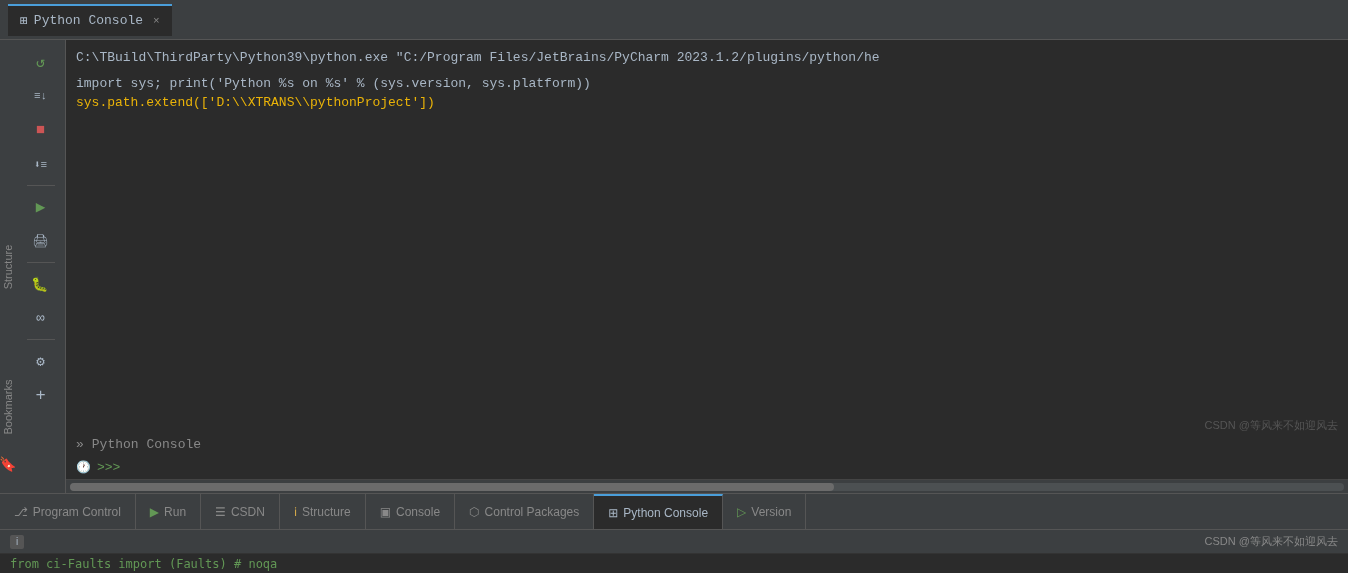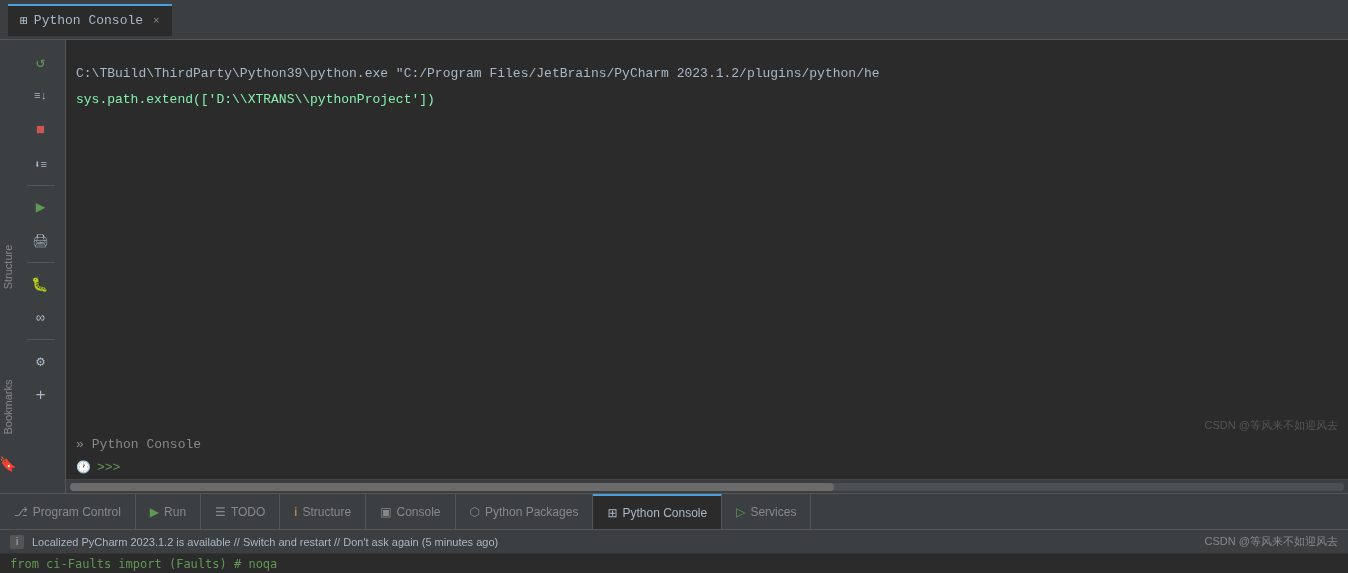--- a/index.html
+++ b/index.html
@@ -127,41 +127,41 @@
       background: #2b2b2b;
       display: flex;
       flex-direction: column;
       overflow: hidden;
       position: relative;
     }
 
     .console-output {
       flex: 1;
       overflow: hidden;
-      padding: 24px 10px;
+      padding: 8px 10px;
       color: #a9b7c6;
       font-size: 13px;
       line-height: 1.5;
     }
 
     .line-path {
       color: #a9b7c6;
       font-size: 13px;
       margin-bottom: 6px;
       white-space: nowrap;
       overflow: hidden;
     }
 
     .line-import {
       color: #a9b7c6;
       font-size: 13px;
     }
 
     .line-sys {
-      color: #86efac;
+      color: #eab308;
       font-size: 13px;
       margin-bottom: 10px;
     }
 
     .console-header-section {
       display: flex;
       align-items: center;
       padding: 4px 10px;
       gap: 8px;
     }
@@ -337,20 +337,21 @@
     <div class="toolbar-btn yellow" title="Debug" style="font-size:14px;">🐛</div>
     <div class="toolbar-btn" title="Infinity" style="font-size:14px; color:#a9b7c6;">∞</div>
     <div class="toolbar-divider"></div>
     <div class="toolbar-btn" title="Settings" style="font-size:14px;">⚙</div>
     <div class="toolbar-btn" title="Add" style="font-size:17px;">+</div>
   </div>
 
   <div class="console-area">
     <div class="console-output">
       <div class="line-path">C:\TBuild\ThirdParty\Python39\python.exe "C:/Program Files/JetBrains/PyCharm 2023.1.2/plugins/python/he</div>
+      <div class="line-import">import sys; print('Python %s on %s' % (sys.version, sys.platform))</div>
       <div class="line-sys">sys.path.extend(['D:\\XTRANS\\pythonProject'])</div>
     </div>
 
     <div class="console-header-section">
       <span class="console-chevron">»</span>
       <span class="console-title-text">Python Console</span>
     </div>
 
     <div class="prompt-line">
       <span class="prompt-time-icon">🕐</span>
@@ -371,47 +372,46 @@
   <div class="bottom-tab">
     <span class="tab-icon">⎇</span>
     <span>Program Control</span>
   </div>
   <div class="bottom-tab">
     <span class="tab-icon" style="color:#629755;">▶</span>
     <span>Run</span>
   </div>
   <div class="bottom-tab">
     <span class="tab-icon">☰</span>
-    <span>TODO</span>
+    <span>CSDN</span>
   </div>
   <div class="bottom-tab">
     <span class="tab-icon" style="color:#d4a94a;">ℹ</span>
     <span>Structure</span>
   </div>
   <div class="bottom-tab">
     <span class="tab-icon">▣</span>
     <span>Console</span>
   </div>
   <div class="bottom-tab">
     <span class="tab-icon">⬡</span>
-    <span>Python Packages</span>
+    <span>Control Packages</span>
   </div>
   <div class="bottom-tab active">
     <span class="tab-icon">⊞</span>
     <span>Python Console</span>
   </div>
   <div class="bottom-tab">
     <span class="tab-icon" style="color:#629755;">▷</span>
-    <span>Services</span>
+    <span>Version</span>
   </div>
 </div>
 
 <div class="status-bar">
   <div class="status-left">
     <div class="status-icon">i</div>
-    <span>Localized PyCharm 2023.1.2 is available // Switch and restart // Don't ask again (5 minutes ago)</span>
   </div>
   <div class="status-right">CSDN @等风来不如迎风去</div>
 </div>
 
 <div class="bottom-partial">
   <span class="bottom-partial-text">from ci-Faults import (Faults) # noqa</span>
 </div>
 
 </body></html>

